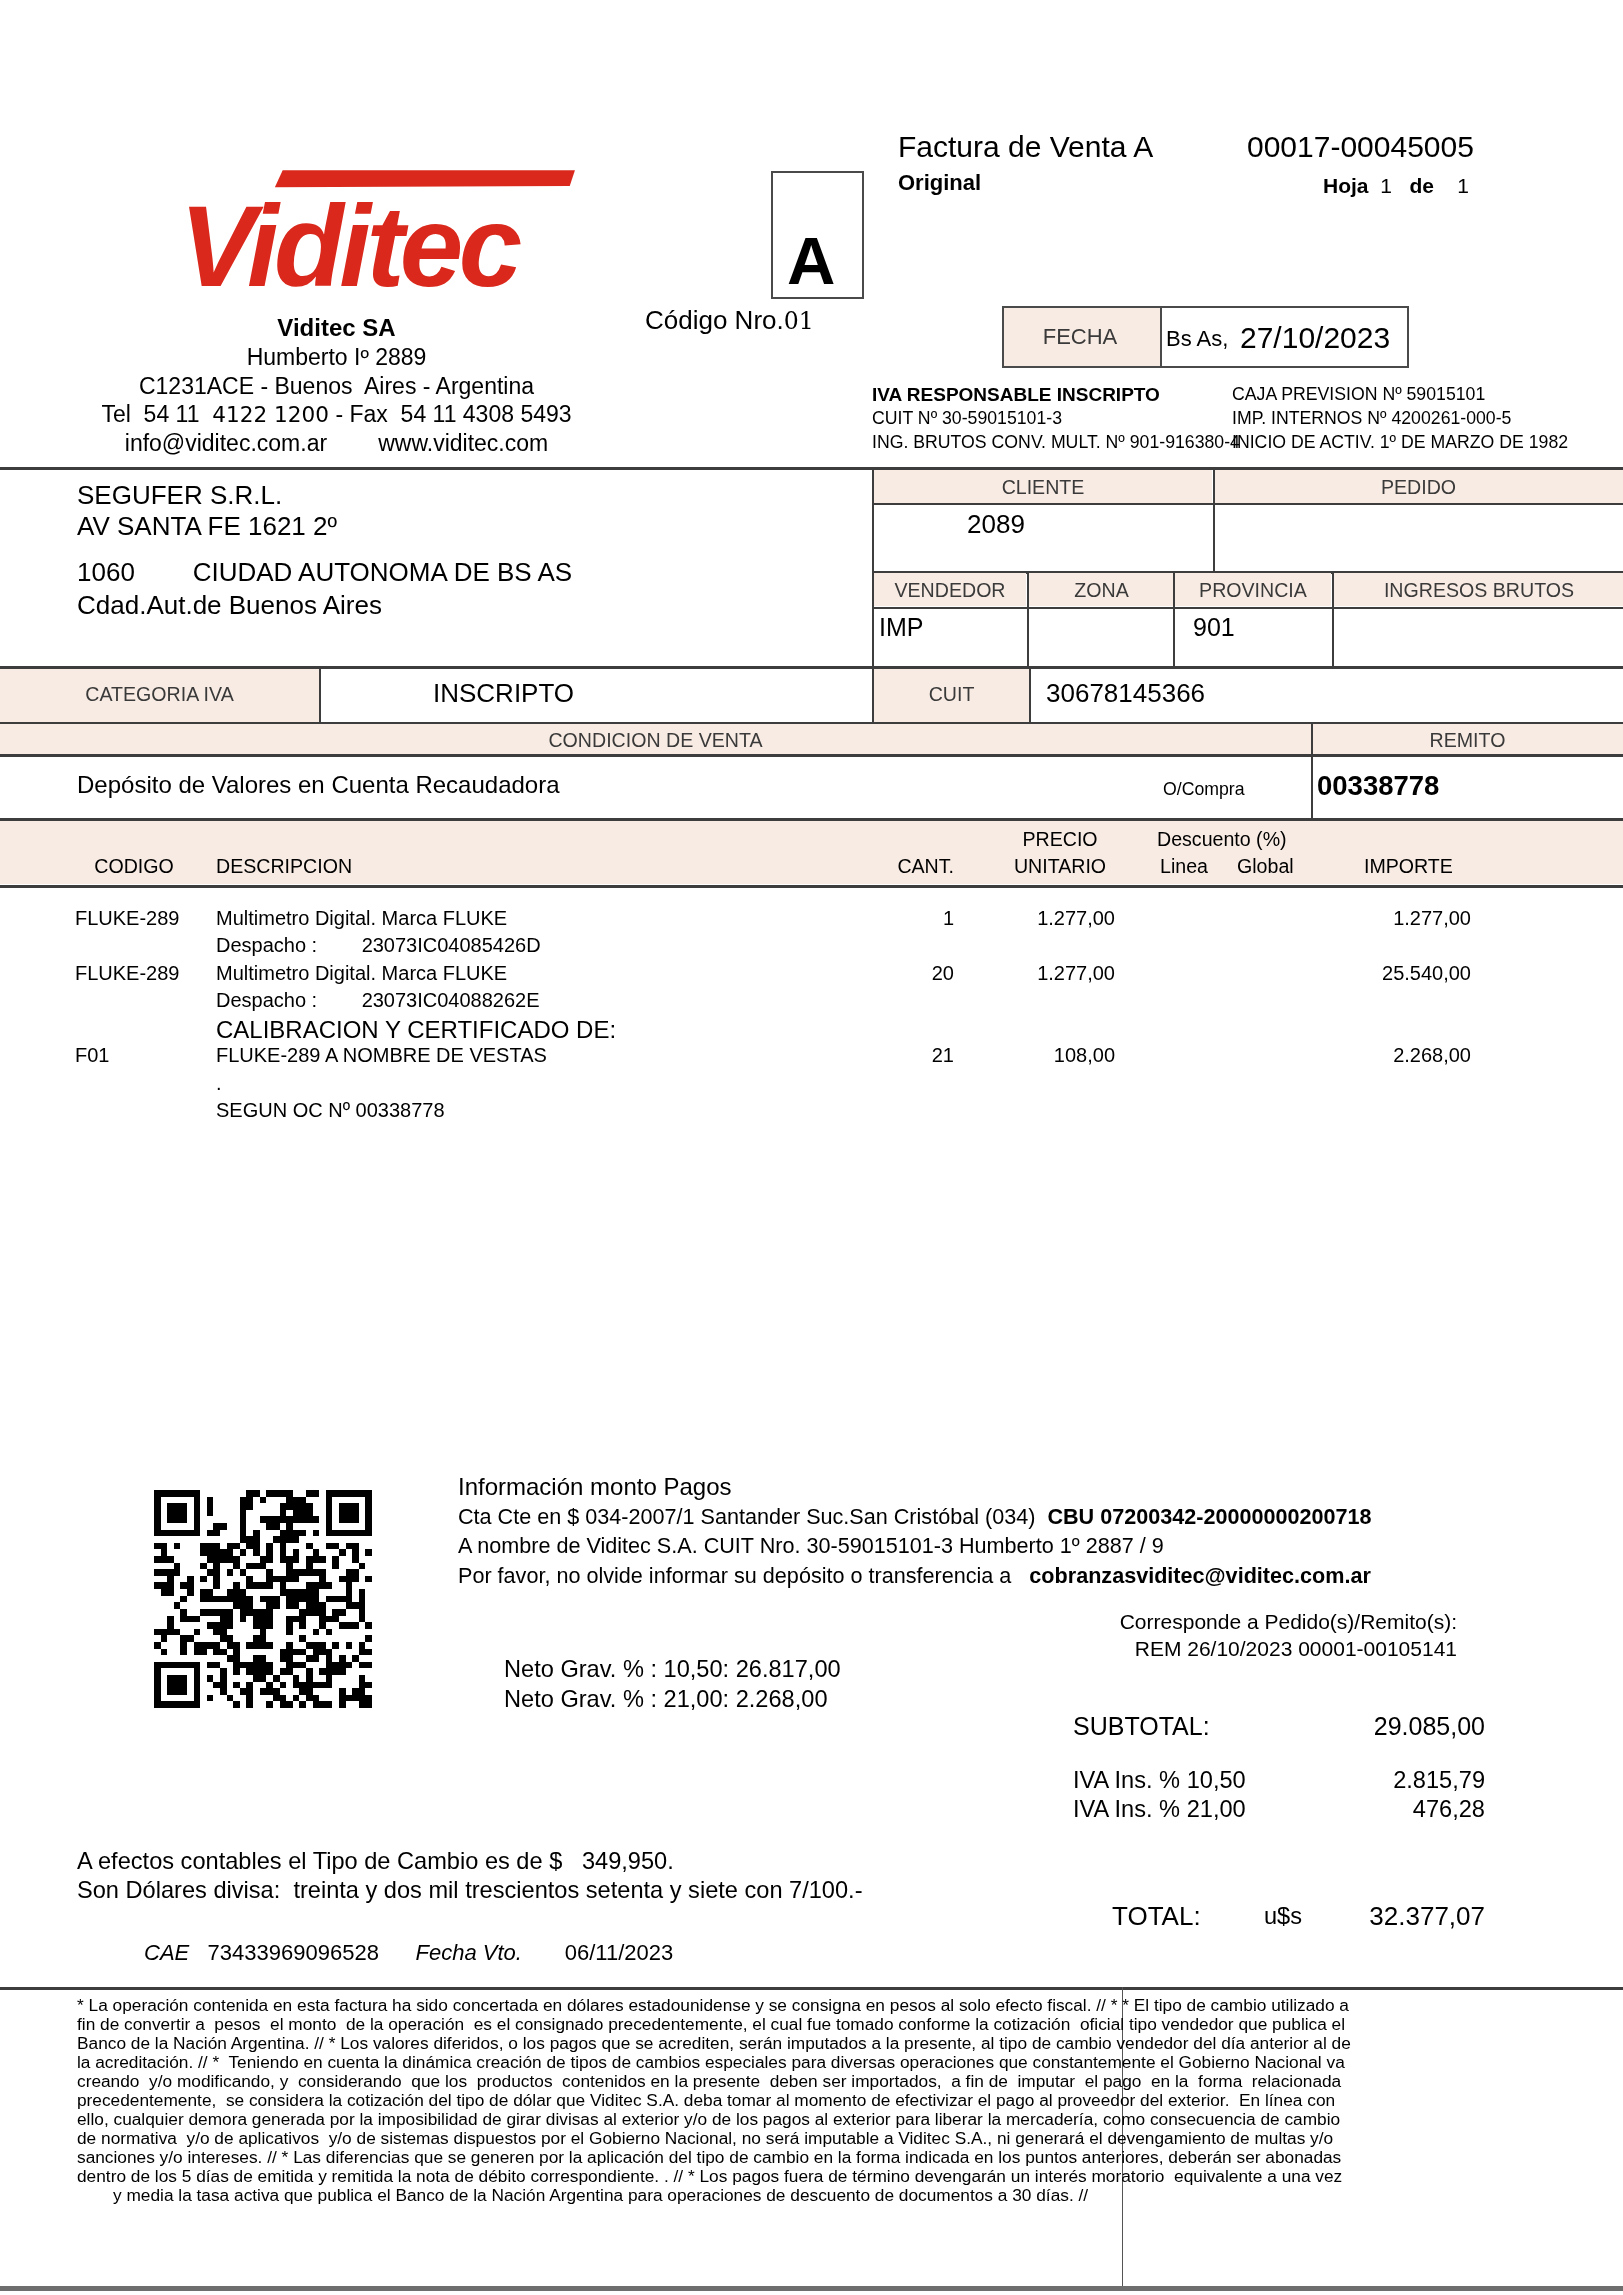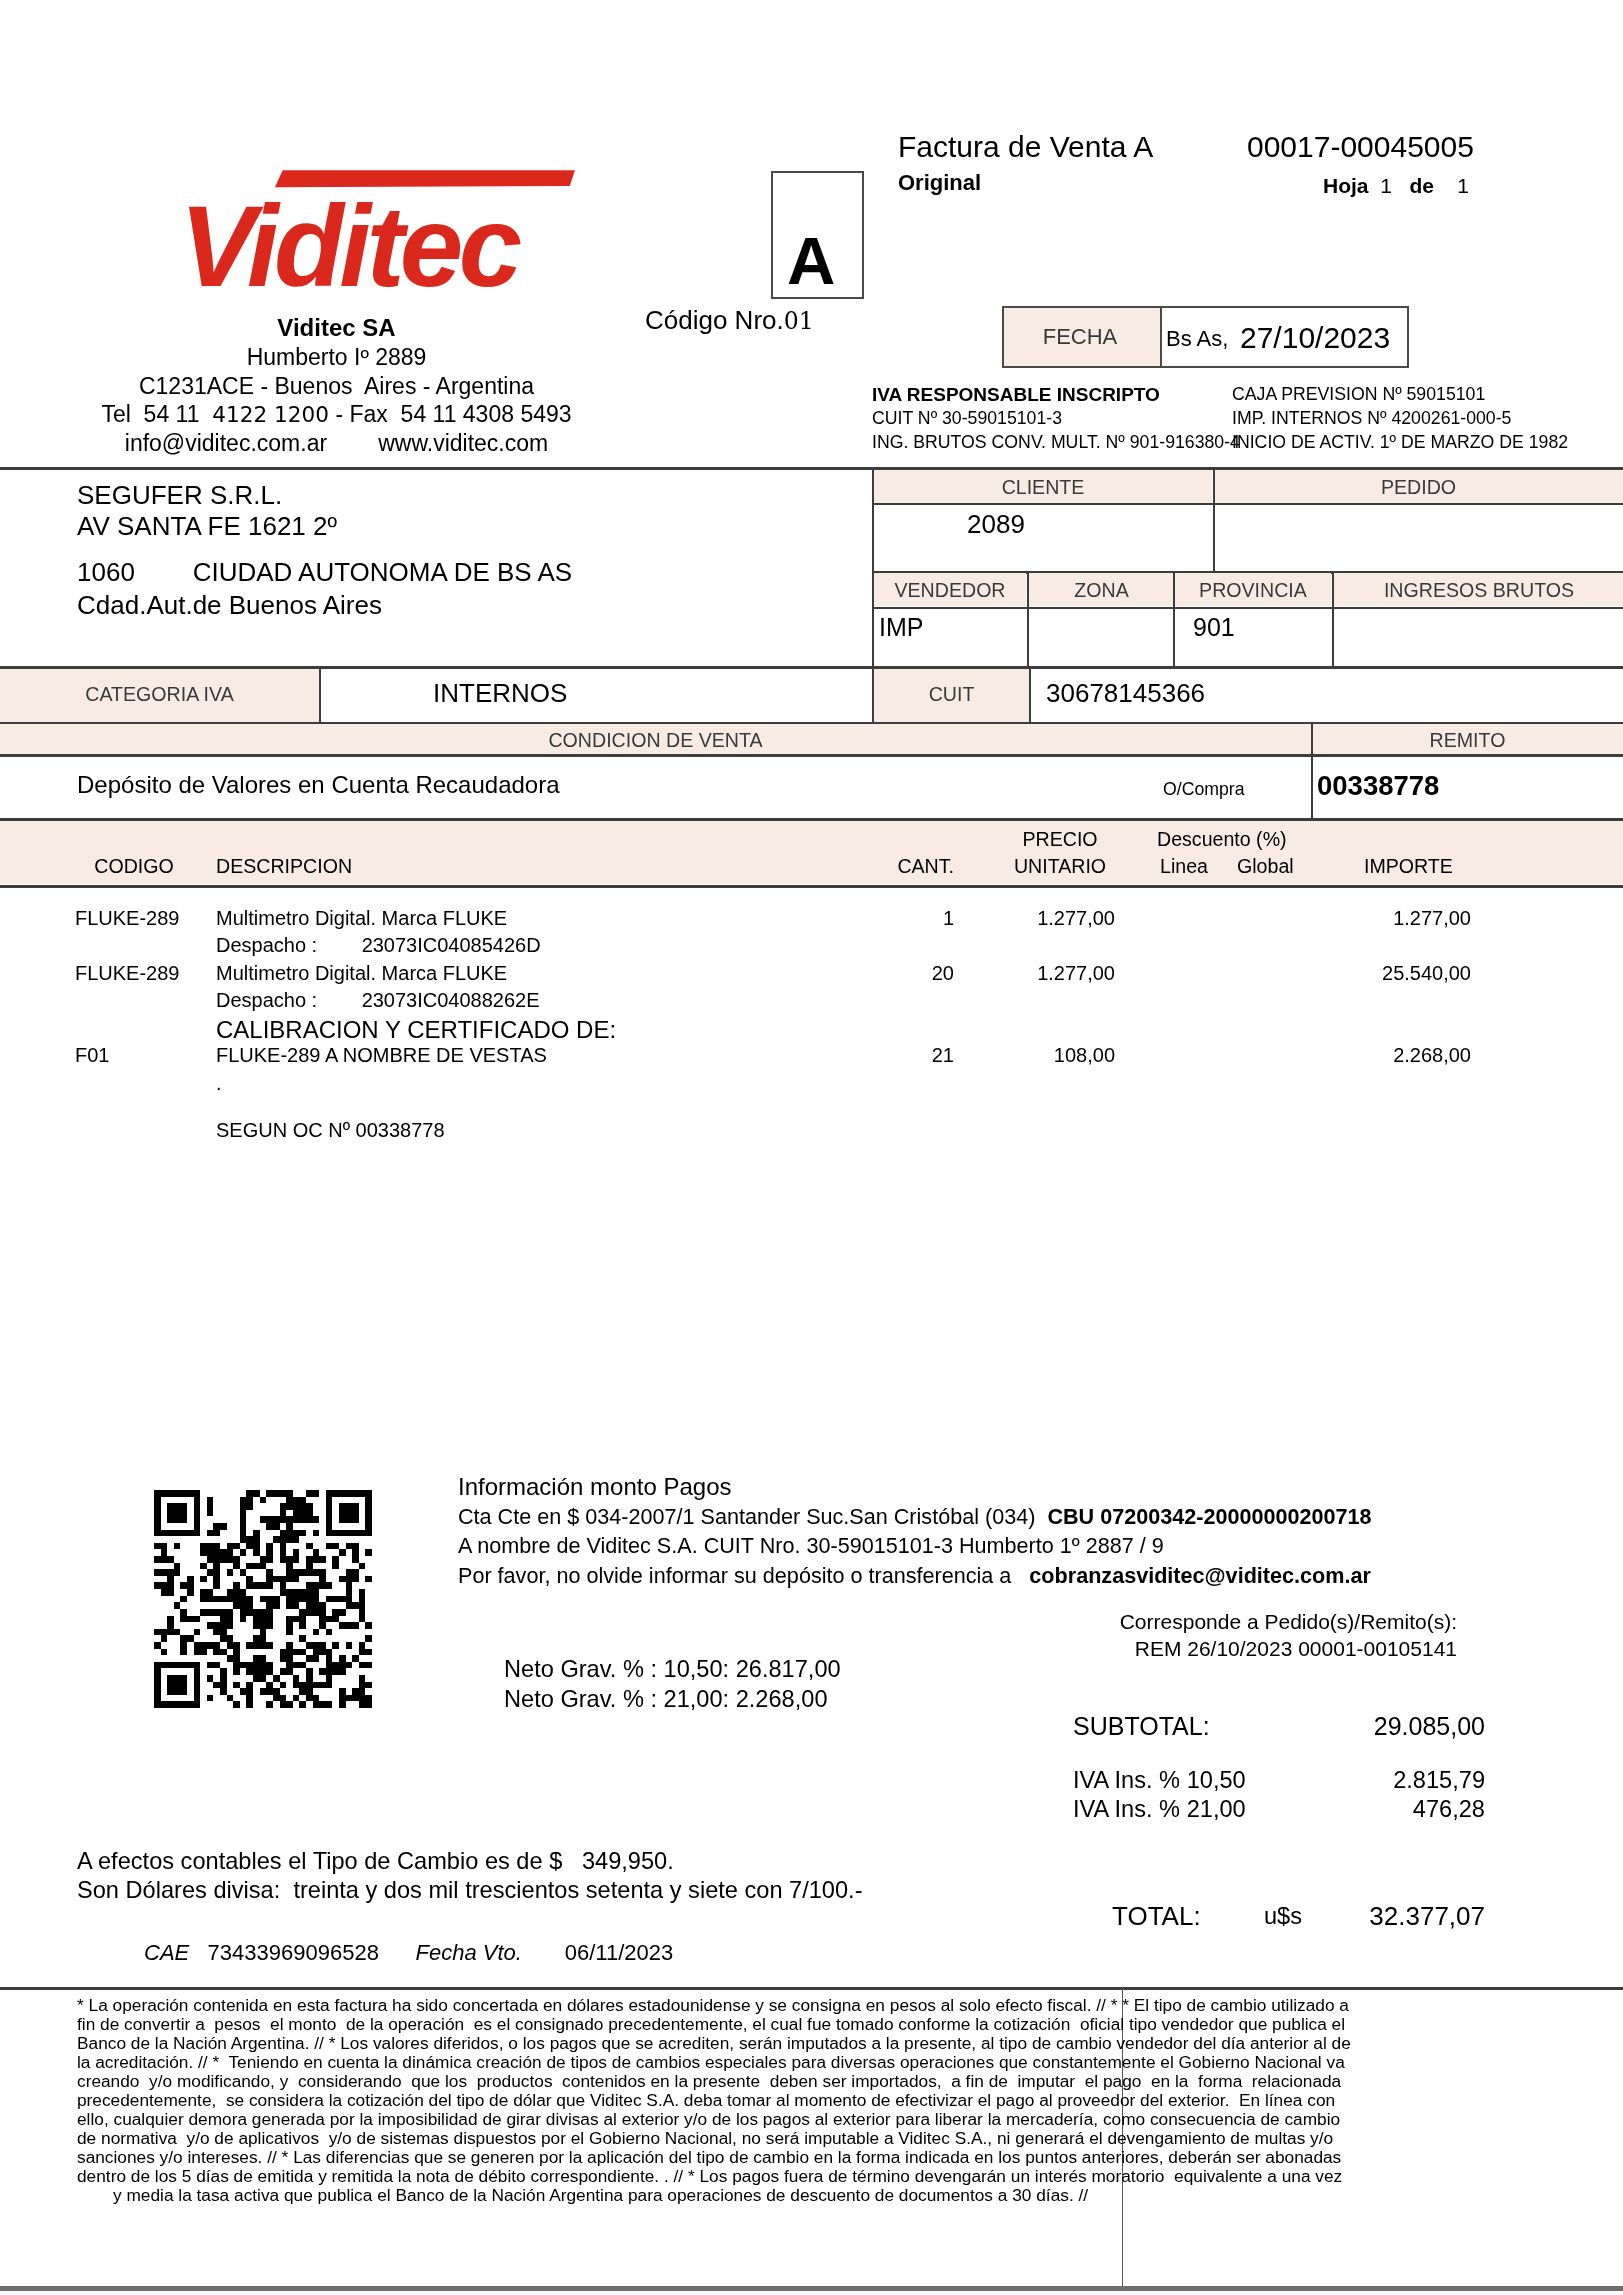--- a/index.html
+++ b/index.html
@@ -85,21 +85,21 @@
   <div class="t c lbl" style="left:874px;top:477px;width:338px;font-size:19.6px;">CLIENTE</div>
   <div class="t c lbl" style="left:1214px;top:477px;width:409px;font-size:19.6px;">PEDIDO</div>
   <div class="t" style="left:967px;top:510px;font-size:26px;">2089</div>
   <div class="t c lbl" style="left:874px;top:580px;width:152px;font-size:19.6px;">VENDEDOR</div>
   <div class="t c lbl" style="left:1029px;top:580px;width:145px;font-size:19.6px;">ZONA</div>
   <div class="t c lbl" style="left:1175px;top:580px;width:156px;font-size:19.6px;">PROVINCIA</div>
   <div class="t c lbl" style="left:1334px;top:580px;width:290px;font-size:19.6px;">INGRESOS BRUTOS</div>
   <div class="t" style="left:879px;top:614px;font-size:25px;">IMP</div>
   <div class="t" style="left:1193px;top:614px;font-size:25px;">901</div>
   <div class="t c lbl" style="left:0;top:684px;width:319px;font-size:19.6px;">CATEGORIA IVA</div>
-  <div class="t" style="left:433px;top:679px;font-size:26px;">INTERNOS</div>
+  <div class="t" style="left:433px;top:679px;font-size:26px;">INSCRIPTO</div>
   <div class="t c lbl" style="left:874px;top:684px;width:155px;font-size:19.6px;">CUIT</div>
   <div class="t" style="left:1046px;top:679px;font-size:26px;">30678145366</div>
 
   <div class="hl" style="top:722px;height:2.6px;"></div>
   <div class="beige" style="left:0;top:724px;width:1623px;height:30px;"></div>
   <div class="hl" style="top:754px;height:2.6px;"></div>
   <div class="vl" style="left:1311px;top:724px;width:2px;height:94px;"></div>
   <div class="t c lbl" style="left:0;top:730px;width:1311px;font-size:19.6px;">CONDICION DE VENTA</div>
   <div class="t c lbl" style="left:1311px;top:730px;width:313px;font-size:19.6px;">REMITO</div>
   <div class="t" style="left:77px;top:772px;font-size:24px;">Depósito de Valores en Cuenta Recaudadora</div>
@@ -138,21 +138,21 @@
   <div class="t" style="left:216px;top:1017px;font-size:24px;">CALIBRACION Y CERTIFICADO DE:</div>
 
   <div class="t" style="left:75px;top:1044px;font-size:20px;">F01</div>
   <div class="t" style="left:216px;top:1044px;font-size:20px;">FLUKE-289 A NOMBRE DE VESTAS</div>
   <div class="t r" style="left:838px;top:1044px;width:116px;font-size:20px;">21</div>
   <div class="t r" style="left:968px;top:1044px;width:147px;font-size:20px;">108,00</div>
   <div class="t r" style="left:1296px;top:1044px;width:175px;font-size:20px;">2.268,00</div>
 
   <div class="t" style="left:216px;top:1072px;font-size:20px;">.</div>
 
-  <div class="t" style="left:216px;top:1099px;font-size:20px;margin-top:20px;">SEGUN OC Nº 00338778</div>
+  <div class="t" style="left:216px;top:1099px;font-size:20px;">SEGUN OC Nº 00338778</div>
 
   <svg id="qr-svg" width="218" height="218" viewBox="0 0 33 33" fill="#000" shape-rendering="crispEdges">
       <rect x="0" y="0" width="1" height="1"></rect>
       <rect x="1" y="0" width="1" height="1"></rect>
       <rect x="2" y="0" width="1" height="1"></rect>
       <rect x="3" y="0" width="1" height="1"></rect>
       <rect x="4" y="0" width="1" height="1"></rect>
       <rect x="5" y="0" width="1" height="1"></rect>
       <rect x="6" y="0" width="1" height="1"></rect>
       <rect x="14" y="0" width="1" height="1"></rect>

